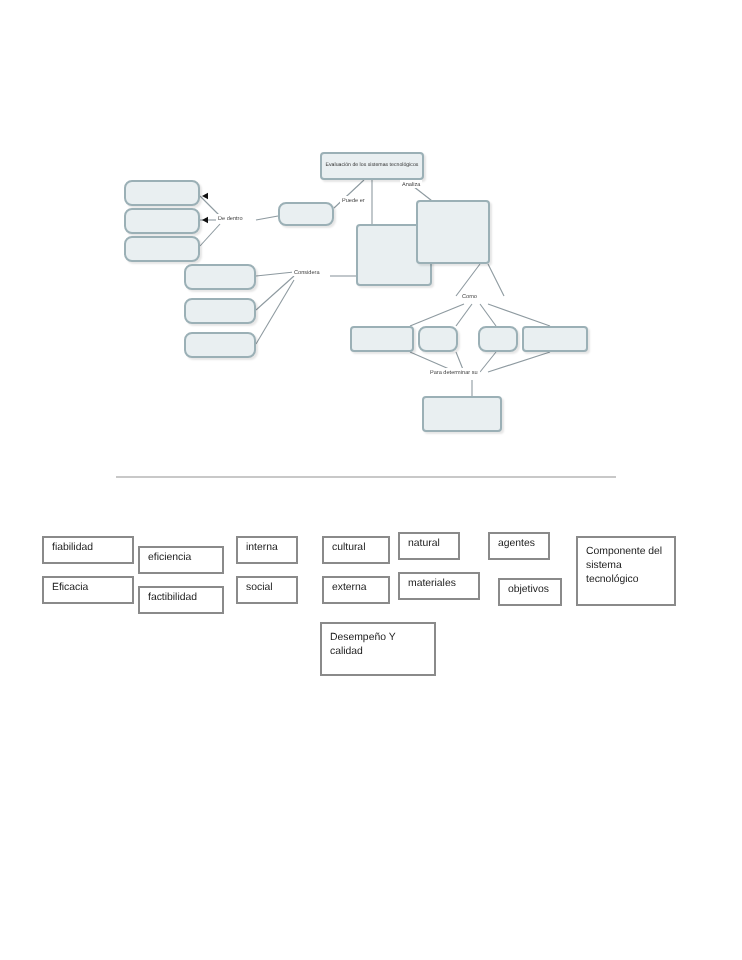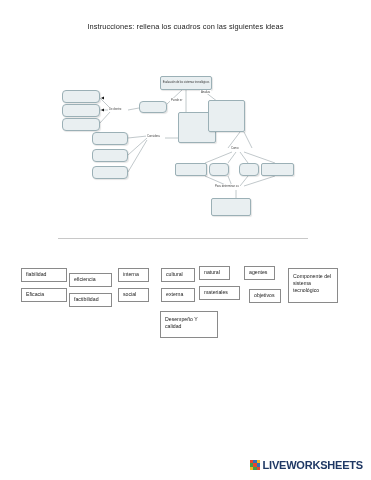--- a/index.html
+++ b/index.html
@@ -87,21 +87,20 @@
   .logo-text{
     font-size:11px;font-weight:bold;letter-spacing:-.2px;
     color:#1f3864;
   }
 </style>
 </head>
 <body style="background: rgb(255, 255, 255);">
 
 <div class="page">
 
-  <div class="title">Instrucciones: rellena los cuadros con las siguientes ideas</div>
 
   <div class="diagram">
 
     <svg width="371" height="175">
       <g stroke="#8e9aa0" stroke-width="0.55" fill="none">
 
         <path d="M 100 38 L 110 48"></path>
         <path d="M 100 50 L 110 50"></path>
         <path d="M 100 63 L 110 52"></path>
 
@@ -183,30 +182,14 @@
     <div class="chip" style="left:161px;top:13px;width:34px;height:14px;">cultural</div>
     <div class="chip" style="left:161px;top:33px;width:34px;height:14px;">externa</div>
     <div class="chip" style="left:199px;top:11px;width:31px;height:14px;">natural</div>
     <div class="chip" style="left:199px;top:31px;width:41px;height:14px;">materiales</div>
     <div class="chip" style="left:244px;top:11px;width:31px;height:14px;">agentes</div>
     <div class="chip" style="left:249px;top:34px;width:32px;height:14px;">objetivos</div>
     <div class="chip multiline" style="left:288px;top:13px;width:50px;height:35px;">Componente del sistema tecnológico</div>
     <div class="chip multiline" style="left:160px;top:56px;width:58px;height:27px;">Desempeño Y calidad</div>
   </div>
 
-  <div class="footer">
-    <div class="logo">
-      <span class="logo-mark">
-        <i style="background: rgb(232, 68, 42);"></i>
-          <i style="background: rgb(47, 111, 181);"></i>
-          <i style="background: rgb(242, 182, 29);"></i>
-          <i style="background: rgb(63, 156, 74);"></i>
-          <i style="background: rgb(232, 68, 42);"></i>
-          <i style="background: rgb(47, 111, 181);"></i>
-          <i style="background: rgb(242, 182, 29);"></i>
-          <i style="background: rgb(63, 156, 74);"></i>
-          <i style="background: rgb(232, 68, 42);"></i>
-      </span>
-      <span class="logo-text" style="color: rgb(31, 56, 100);">LIVEWORKSHEETS</span>
-    </div>
-  </div>
 
 </div>
 
 </body></html>

